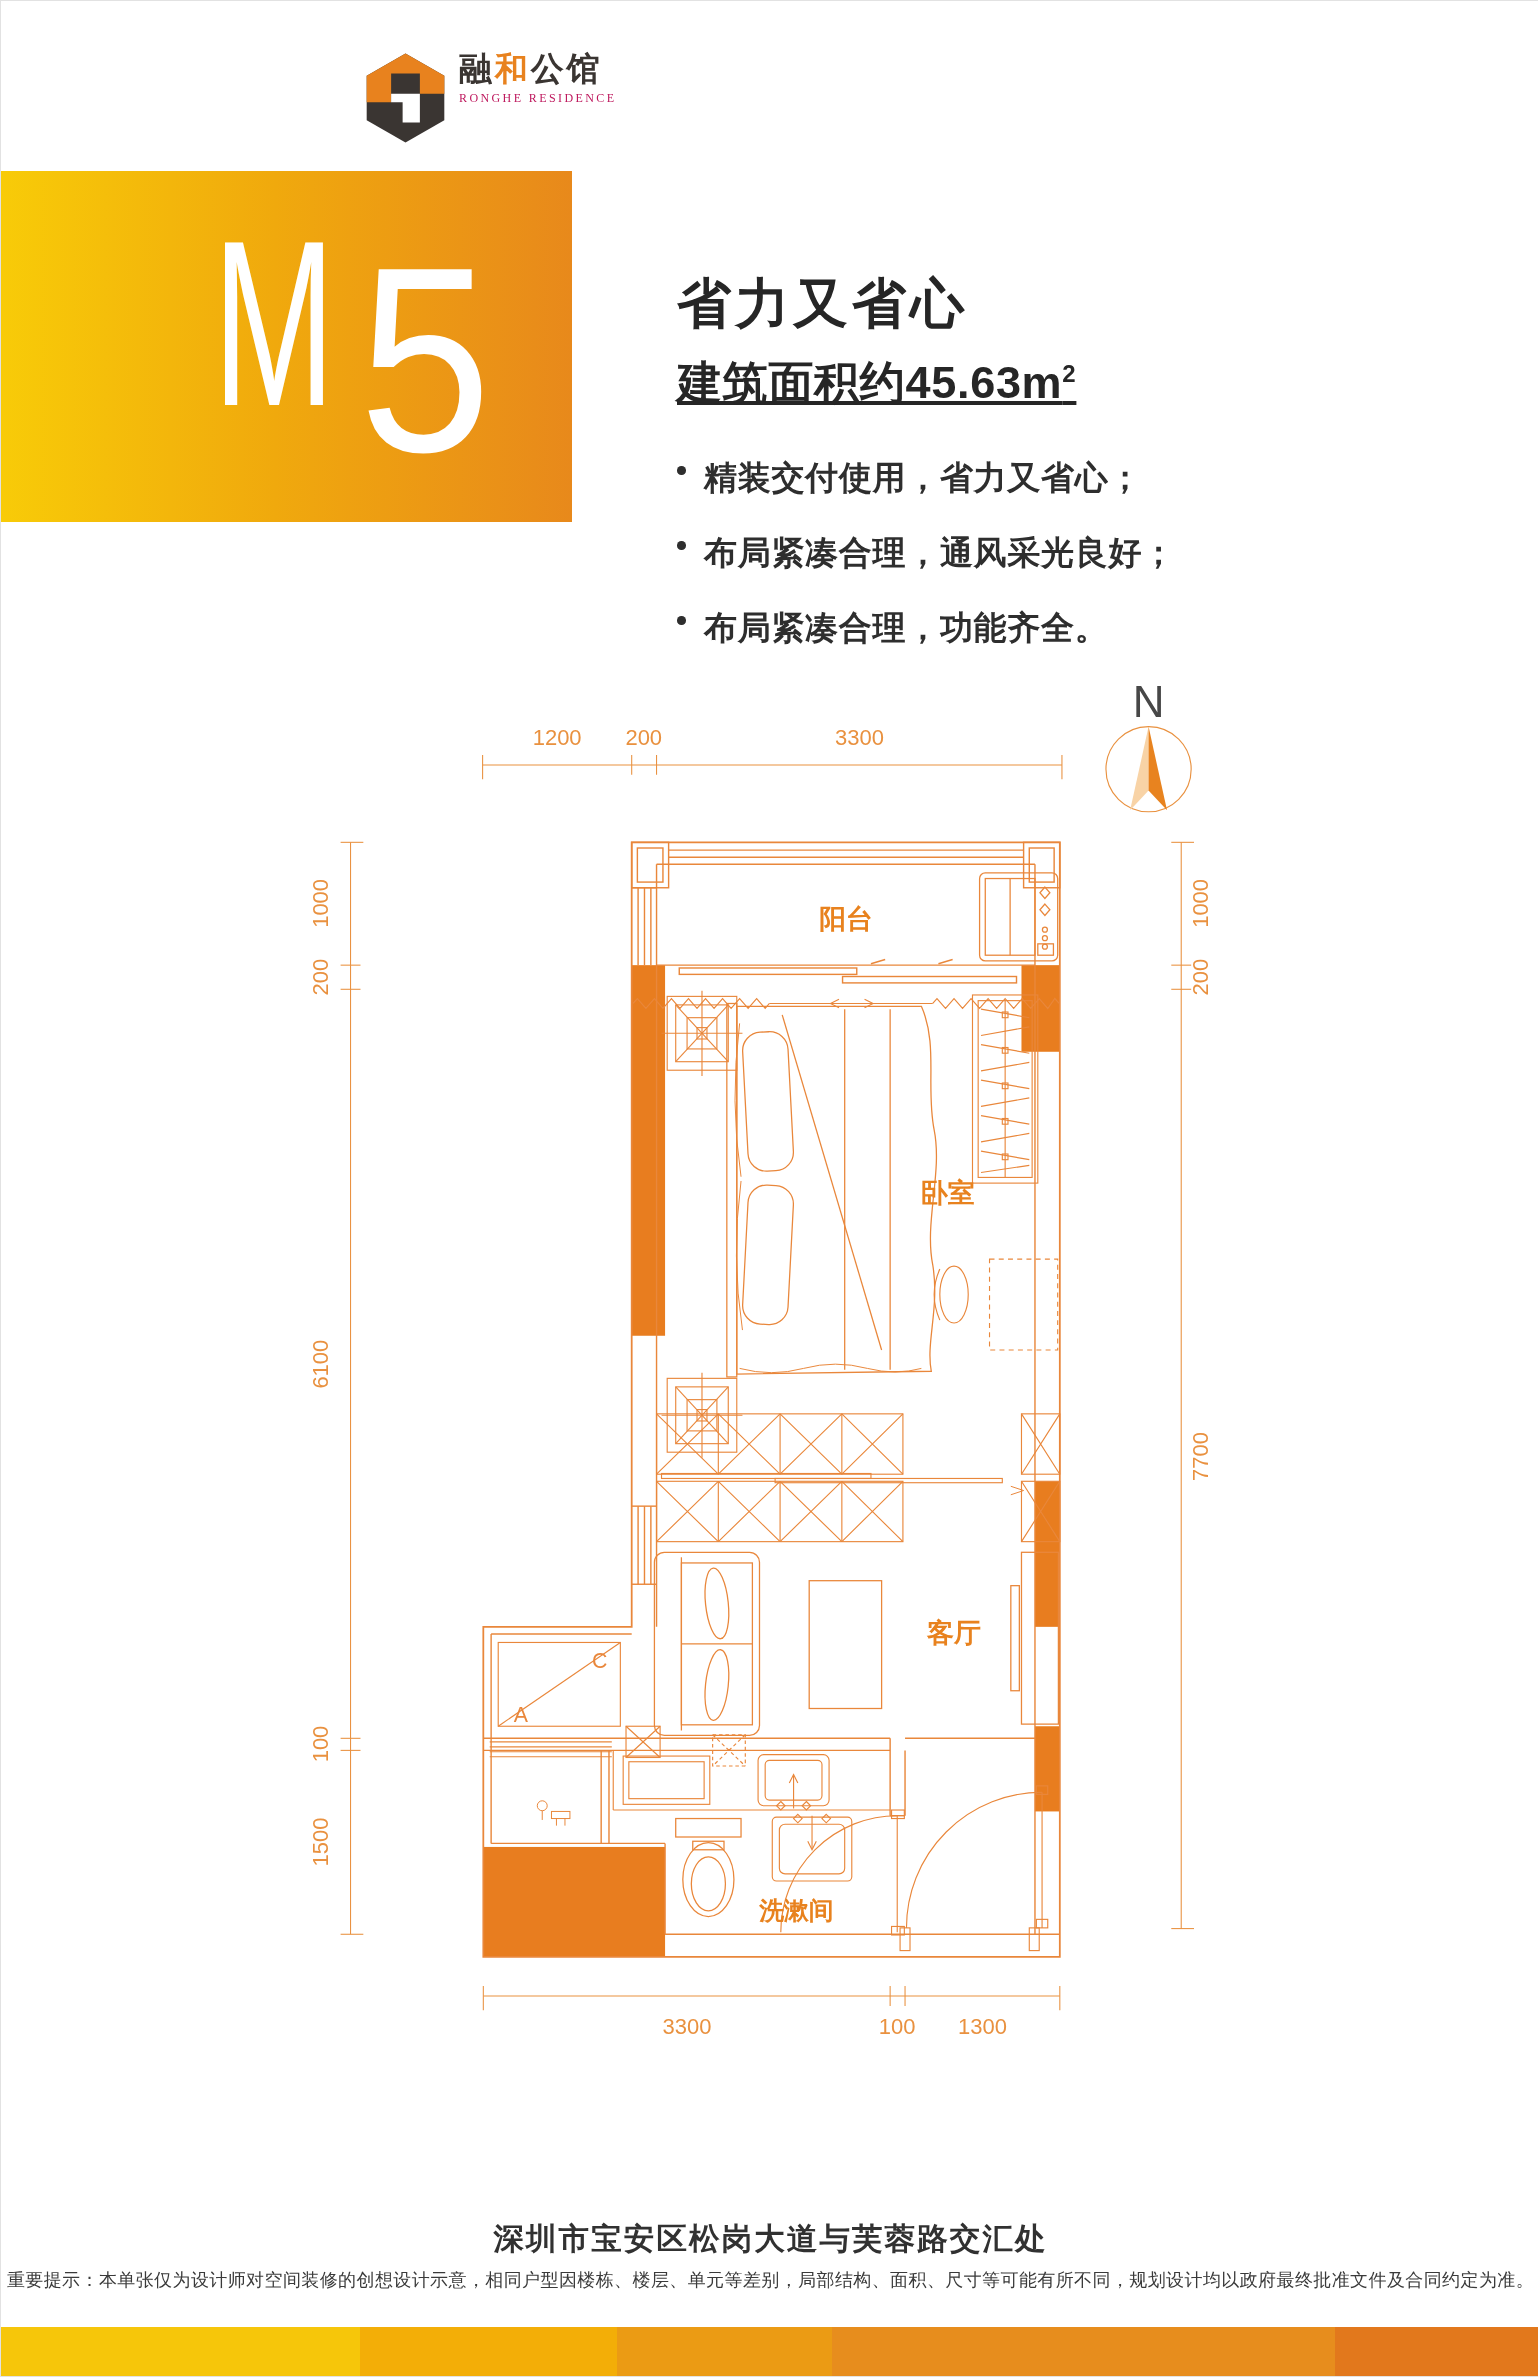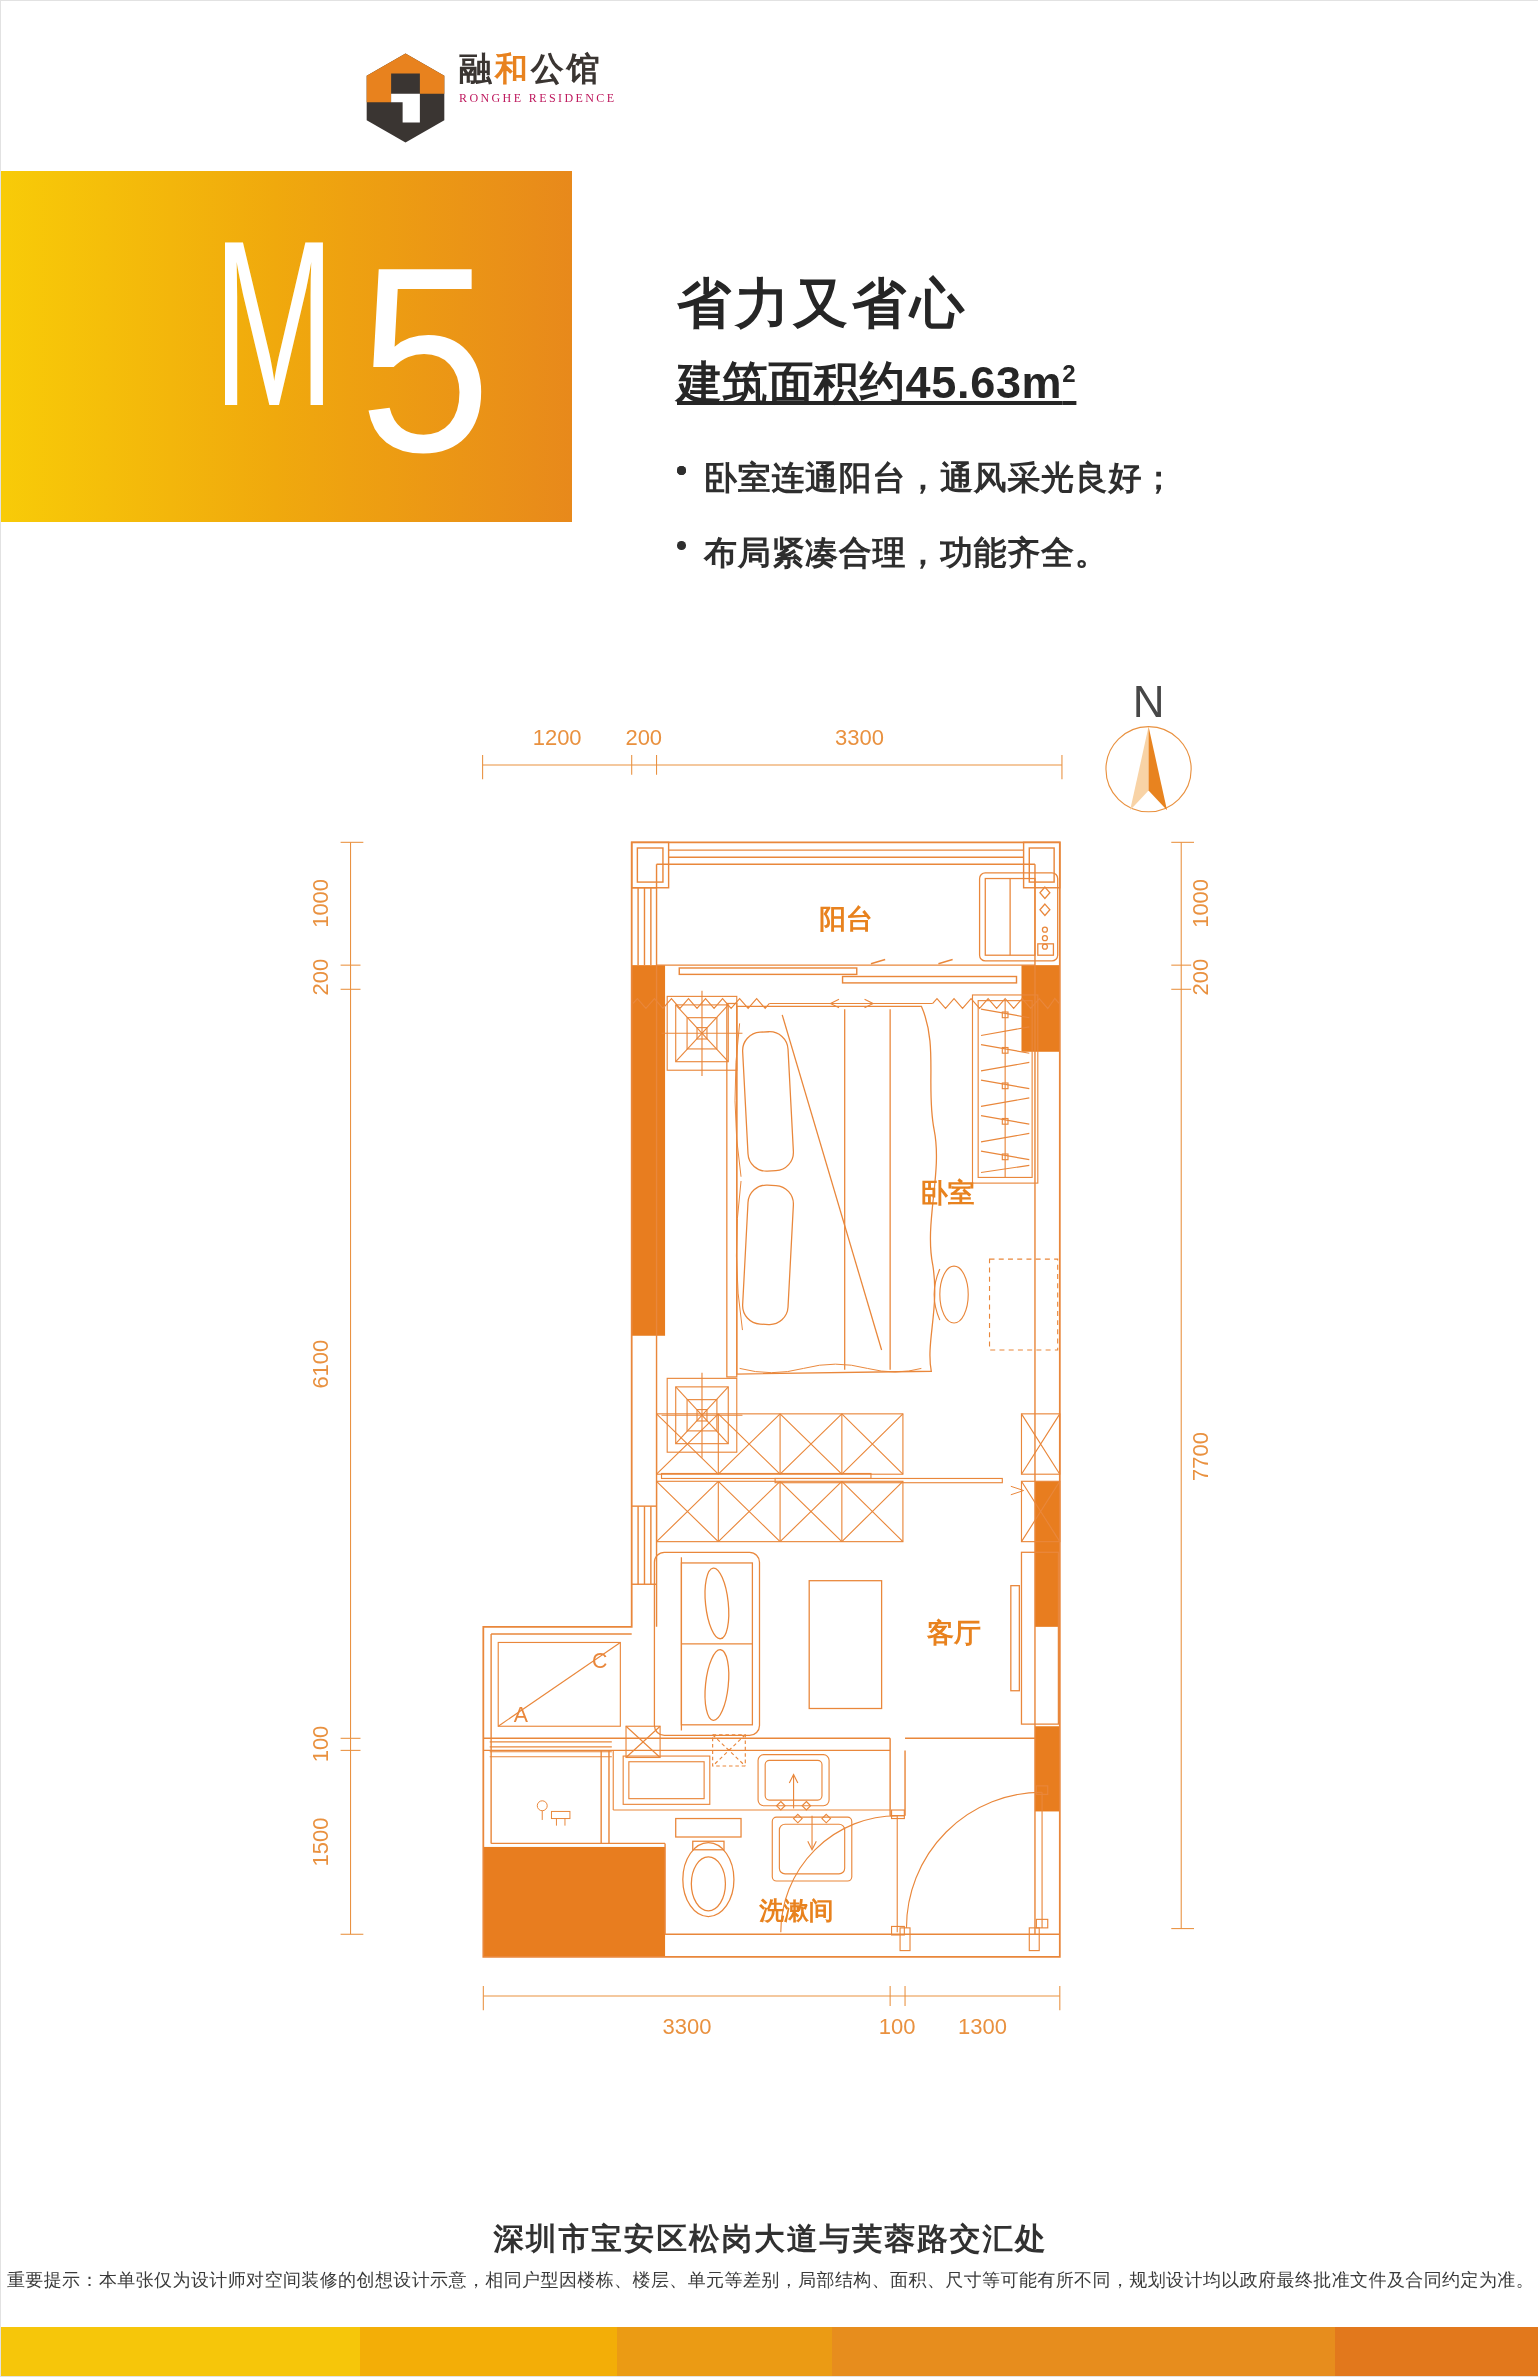--- a/index.html
+++ b/index.html
@@ -63,22 +63,22 @@
     <div class="unit-code">
       <span class="unit-letter">M</span>
       <span class="unit-digit">5</span>
     </div>
   </div>
 
   <div class="summary">
     <div class="summary-title">省力又省心</div>
     <div class="summary-area"><span>建筑面积约45.63m</span><sup>2</sup></div>
     <ul class="features">
-      <li><span class="dot"></span></li>
-      <li><span class="dot"></span><span>卧室连通阳台，通风采光良好；</span></li>
+      <li><span class="dot"></span><span>精装交付使用，省力又省心；</span></li>
+      <li><span class="dot"></span><span>布局紧凑合理，通风采光良好；</span></li>
       <li><span class="dot"></span><span>布局紧凑合理，功能齐全。</span></li>
     </ul>
   </div>
 
   <svg class="plan-svg" viewBox="0 0 2167 3348">
     <g stroke="#e9873b" stroke-width="2" fill="none">
 
       <g fill="#e87d1f" stroke="none">
         <rect x="888" y="1358" width="47" height="522"></rect>
         <rect x="1437" y="1358" width="54" height="122"></rect>

